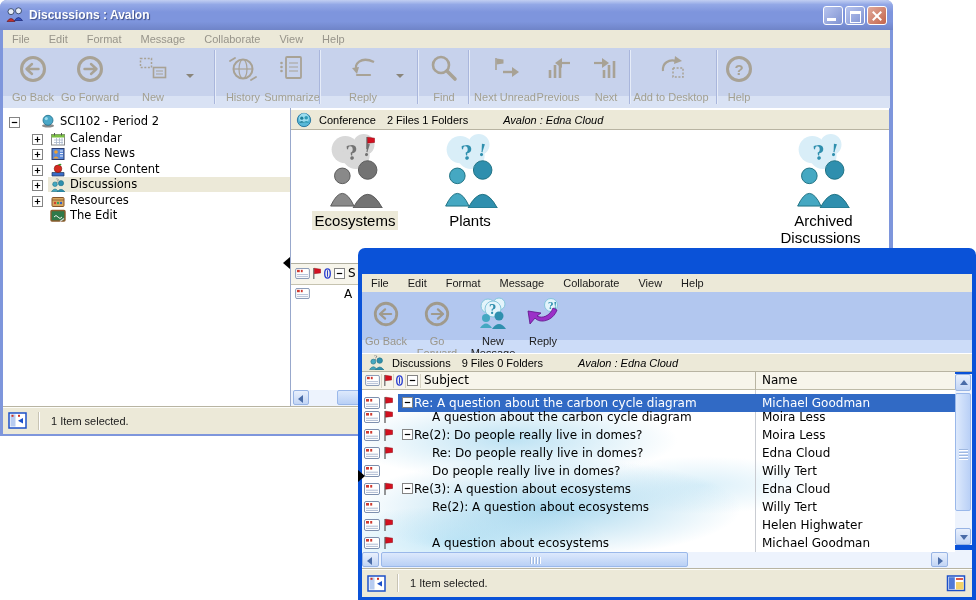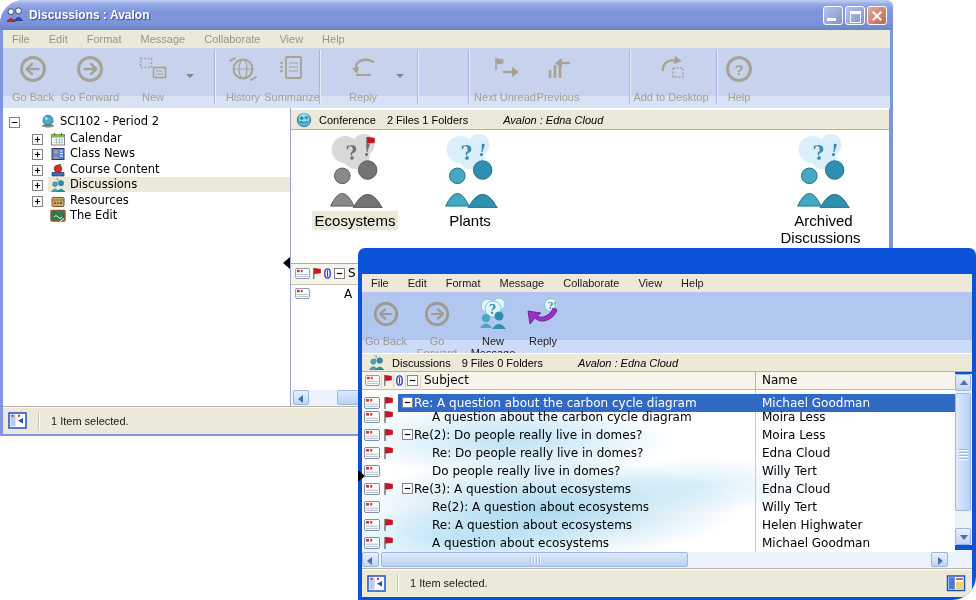--- a/index.html
+++ b/index.html
@@ -1,17 +1,17 @@
 <!DOCTYPE html>
 <html><head>
 <meta charset="utf-8">
 <style>
   html,body{margin:0;padding:0;background:#fff;}
   #screen{position:relative;width:976px;height:600px;background:#fff;overflow:hidden;
-          font-family:"Liberation Sans",sans-serif;border-radius:24px;-webkit-font-smoothing:antialiased;}
+          font-family:"Liberation Sans",sans-serif;-webkit-font-smoothing:antialiased;}
   .nowrap{white-space:nowrap;}
 
   
   .win{position:absolute;border-radius:7px 7px 0 0;}
   .win.bg{left:0;top:0;width:893px;height:436px;background:#7E96DC;z-index:1;}
   .win.fg{left:358px;top:248px;width:618px;height:352px;background:#0A52D8;z-index:2;}
 
   .titlebar{position:absolute;left:0;top:0;right:0;height:28px;border-radius:7px 7px 0 0;
             display:flex;align-items:center;gap:5px;padding:0 6px;box-sizing:border-box;
             color:#fff;font-weight:bold;font-size:12px;text-shadow:1px 1px 1px rgba(10,20,60,.55);}
@@ -383,32 +383,44 @@
         </div>
       <span class="tsep" style="left:316px"></span>
       <div class="tbtn" style="left:328px;width:64px">
         <svg class="icon-stroke" width="30" height="30" style="margin:3px auto 0">
             <use href="#sym-replyhand"></use>
           </svg>
         <span class="cap">Reply</span>
         </div>
       <span class="drop" style="left:393px;top:26px"></span>
       <span class="tsep" style="left:414px"></span>
+      <div class="tbtn" style="left:410px;width:62px">
+        <svg class="icon-stroke" width="30" height="30" style="margin:3px auto 0">
+            <use href="#sym-magnifier"></use>
+          </svg>
+        <span class="cap">Find</span>
+        </div>
       <span class="tsep" style="left:465px"></span>
       <div class="tbtn" style="left:464px;width:76px">
         <svg class="icon-stroke" width="30" height="30" style="margin:3px auto 0">
             <use href="#sym-nextunread"></use>
           </svg>
         <span class="cap">Next Unread</span>
         </div>
       <div class="tbtn" style="left:522px;width:66px">
         <svg class="icon-stroke" width="30" height="30" style="margin:3px auto 0">
             <use href="#sym-prevchart"></use>
           </svg>
         <span class="cap">Previous</span>
+        </div>
+      <div class="tbtn" style="left:574px;width:58px">
+        <svg class="icon-stroke" width="30" height="30" style="margin:3px auto 0">
+            <use href="#sym-nextchart"></use>
+          </svg>
+        <span class="cap">Next</span>
         </div>
       <span class="tsep" style="left:626px"></span>
       <div class="tbtn" style="left:628px;width:80px">
         <svg class="icon-stroke" width="30" height="30" style="margin:3px auto 0">
             <use href="#sym-adddesk"></use>
           </svg>
         <span class="cap">Add to Desktop</span>
         </div>
       <span class="tsep" style="left:713px"></span>
       <div class="tbtn" style="left:706px;width:60px">
@@ -707,21 +719,20 @@
         </div>
       </div>
       <div class="lrow" style="top:126px">
         <svg class="env">
             <use href="#sym-env"></use>
           </svg>
         <svg class="rflag">
             <use href="#sym-flag"></use>
           </svg>
         <div class="rc">
-          <span class="subj i1 nowrap">Re: A question about ecosystems</span>
           <span class="nm nowrap">Helen Highwater</span>
         </div>
       </div>
       <div class="lrow" style="top:144px">
         <svg class="env">
             <use href="#sym-env"></use>
           </svg>
         <svg class="rflag">
             <use href="#sym-flag"></use>
           </svg>

